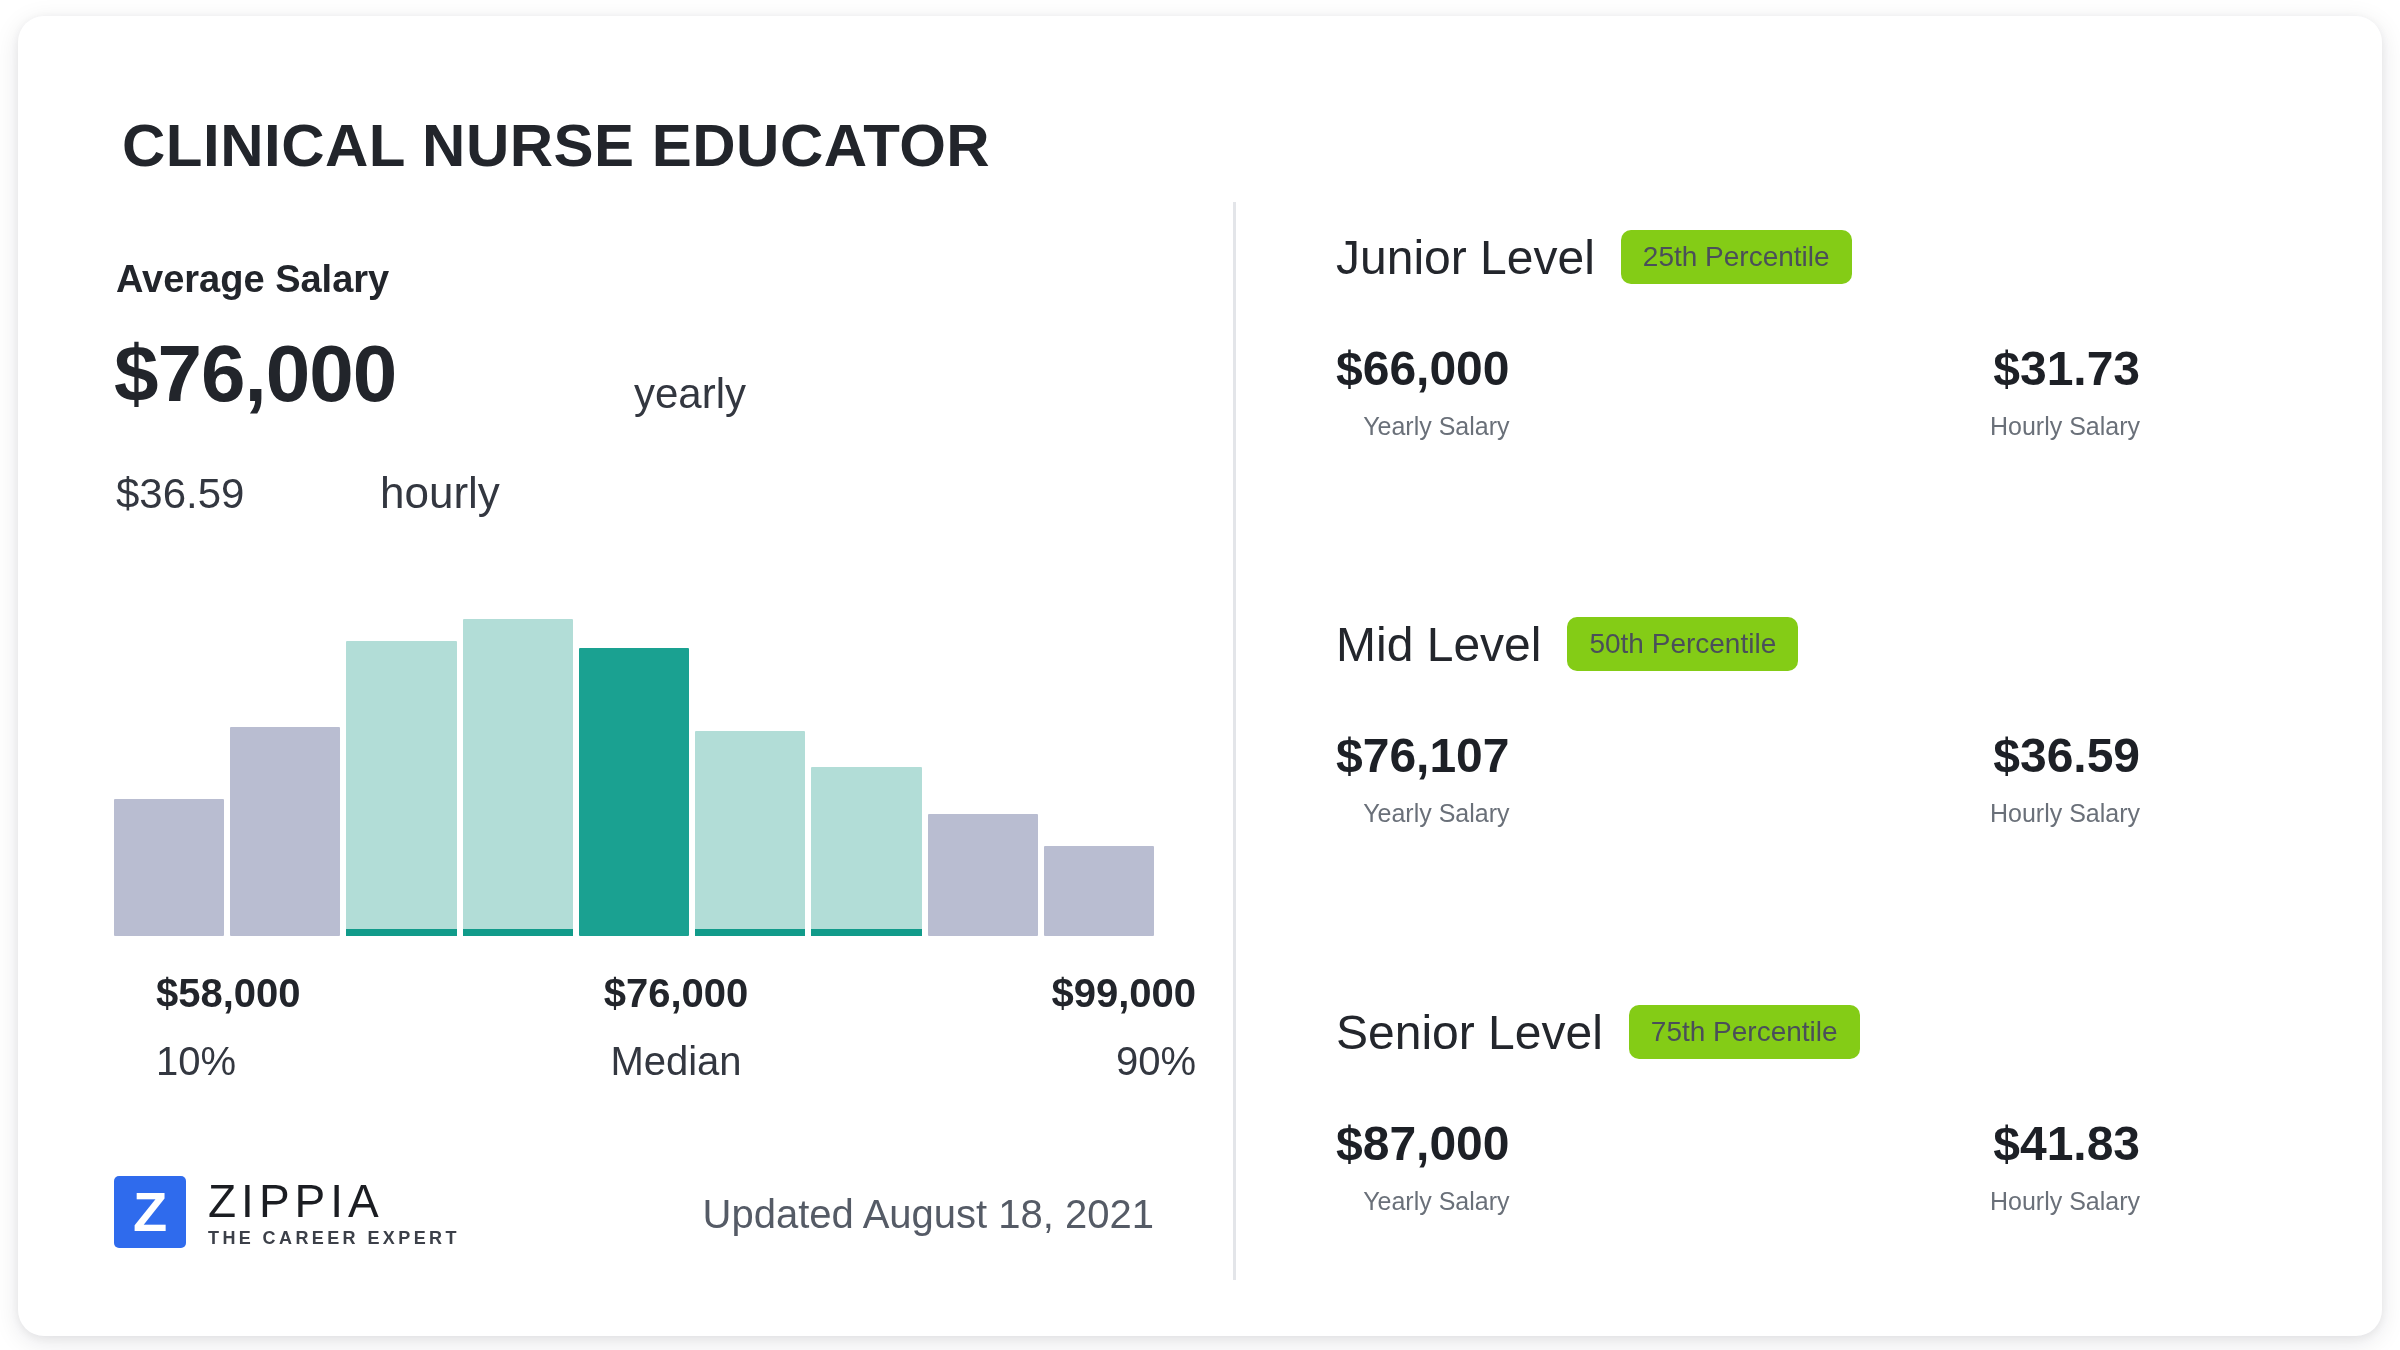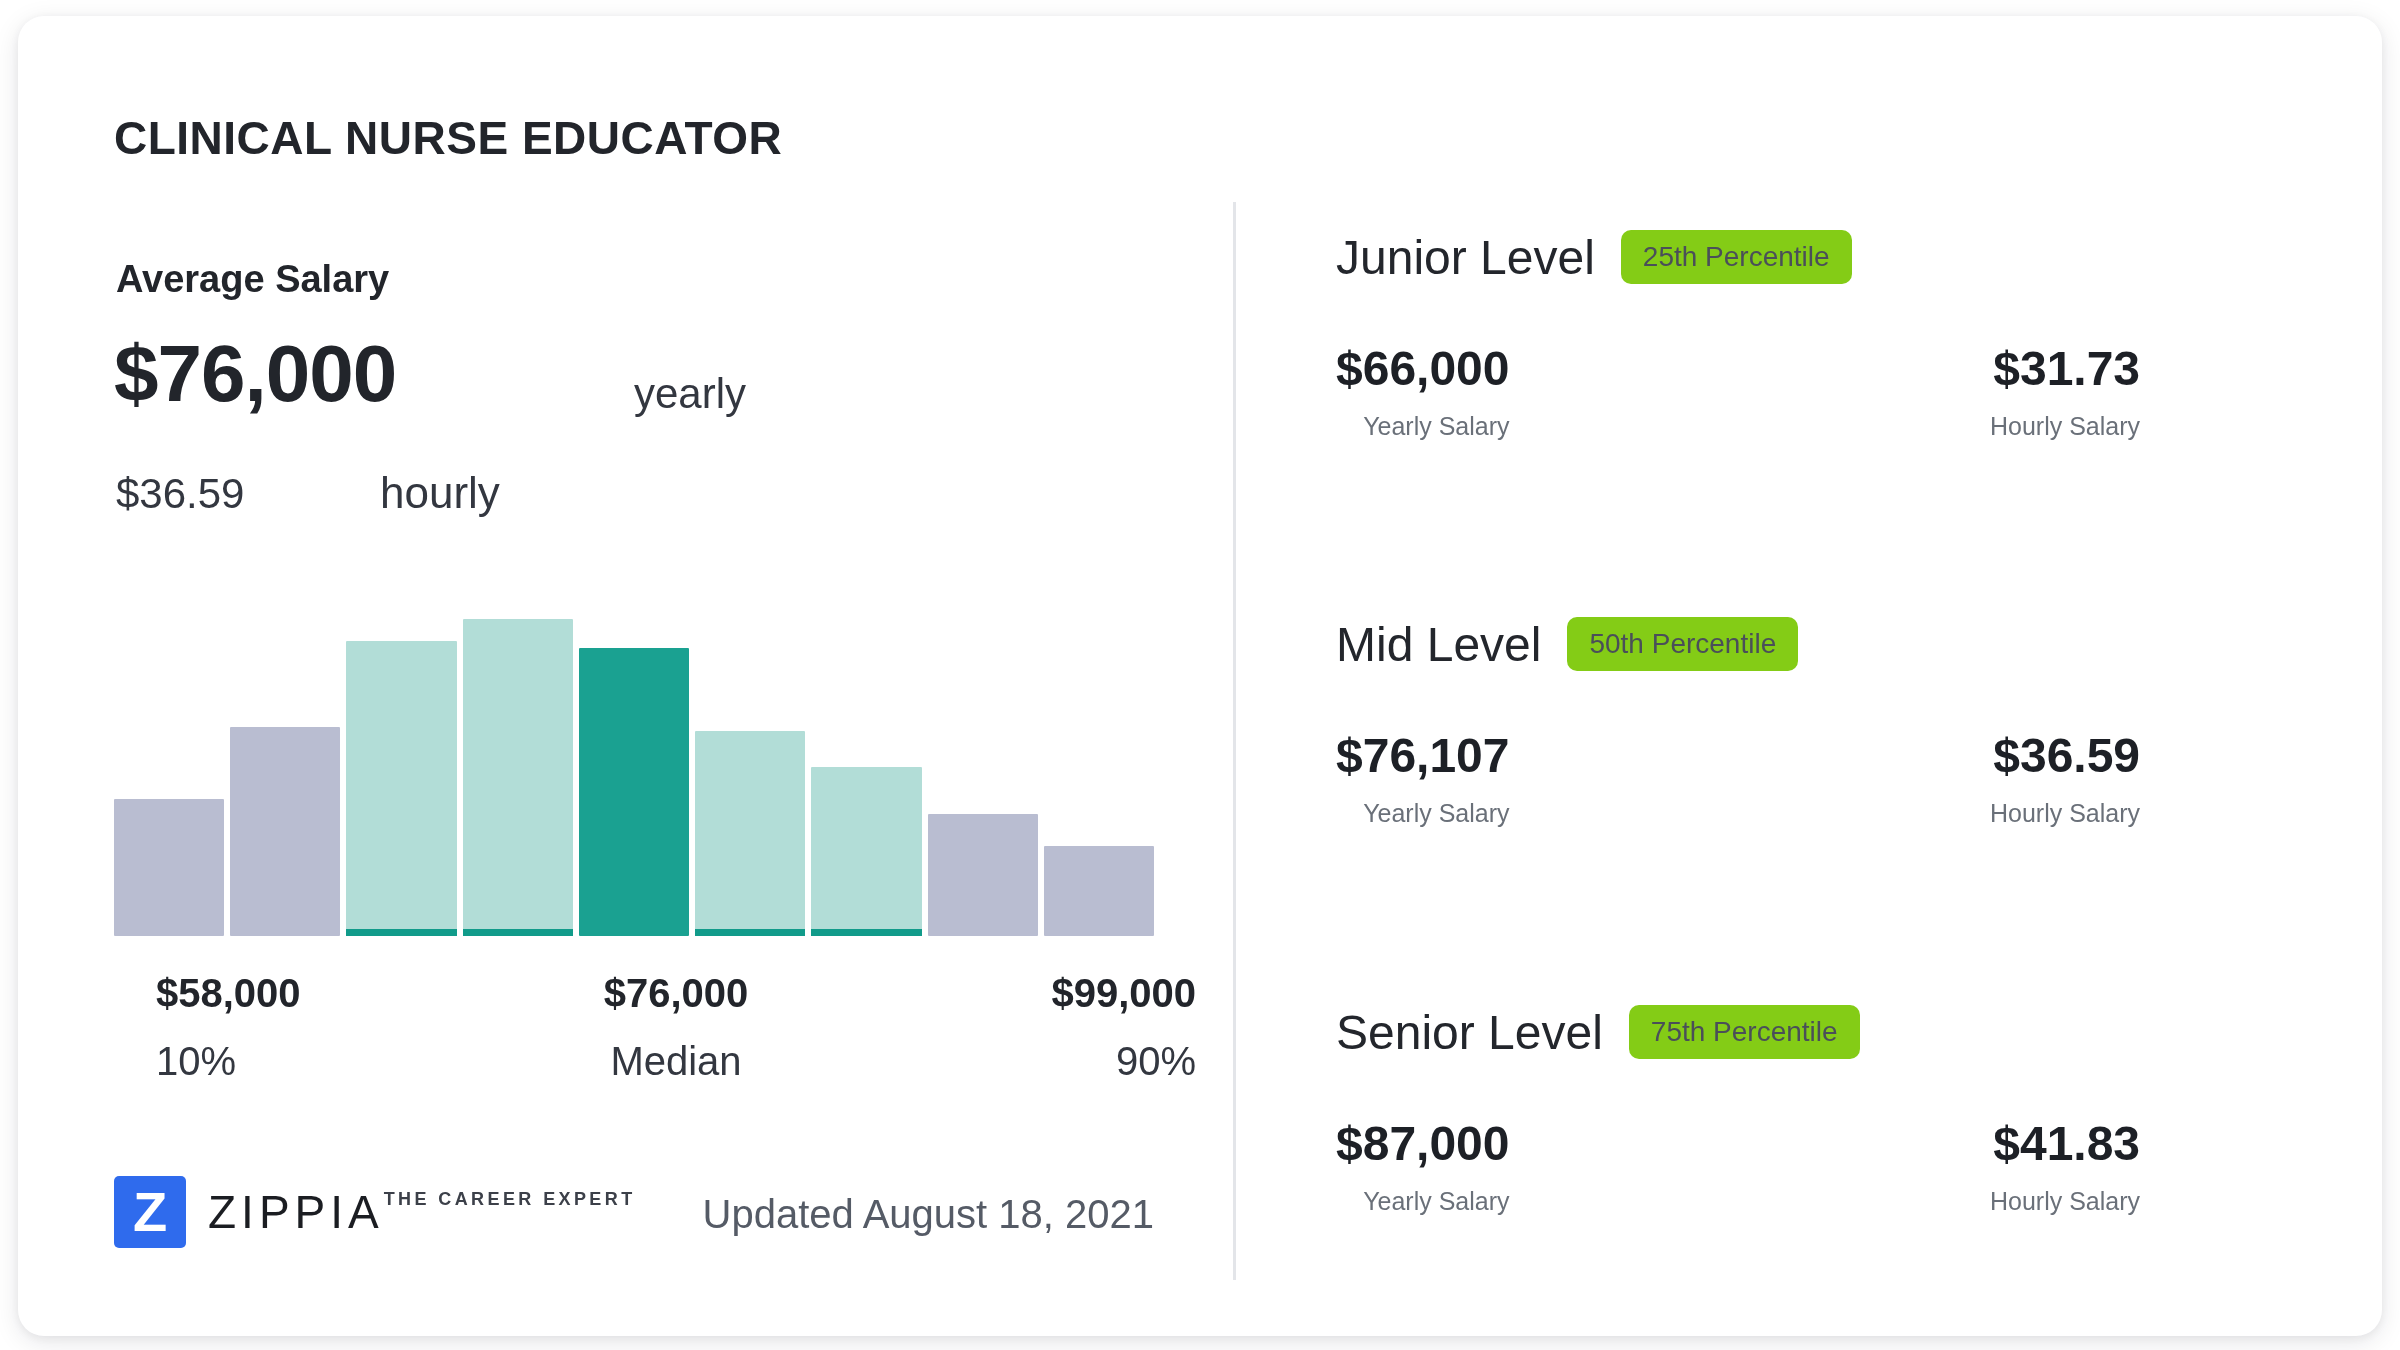--- a/index.html
+++ b/index.html
@@ -37,23 +37,23 @@
   .left {
     position: absolute;
     left: 96px;
     top: 0;
     width: 1120px;
     height: 1320px;
   }
 
   .job-title {
     position: absolute;
-    left: 0;
+    left: 8px;
     top: 95px;
-    font-size: 46px;
+    font-size: 60px;
     font-weight: 700;
     letter-spacing: 0.5px;
     color: #22252b;
     white-space: nowrap;
   }
 
   .avg-label {
     position: absolute;
     left: 2px;
     top: 228px;
@@ -201,20 +201,21 @@
     color: #ffffff;
     font-size: 56px;
     font-weight: 800;
     line-height: 54px;
     text-align: center;
     font-family: "Liberation Sans", sans-serif;
   }
 
   .logo-text {
     display: flex;
+    flex-direction: column;
     justify-content: space-between;
   }
   .logo-word {
     font-size: 46px;
     font-weight: 400;
     letter-spacing: 5px;
     color: #1b1d22;
     line-height: 50px;
   }
   .logo-tag {

